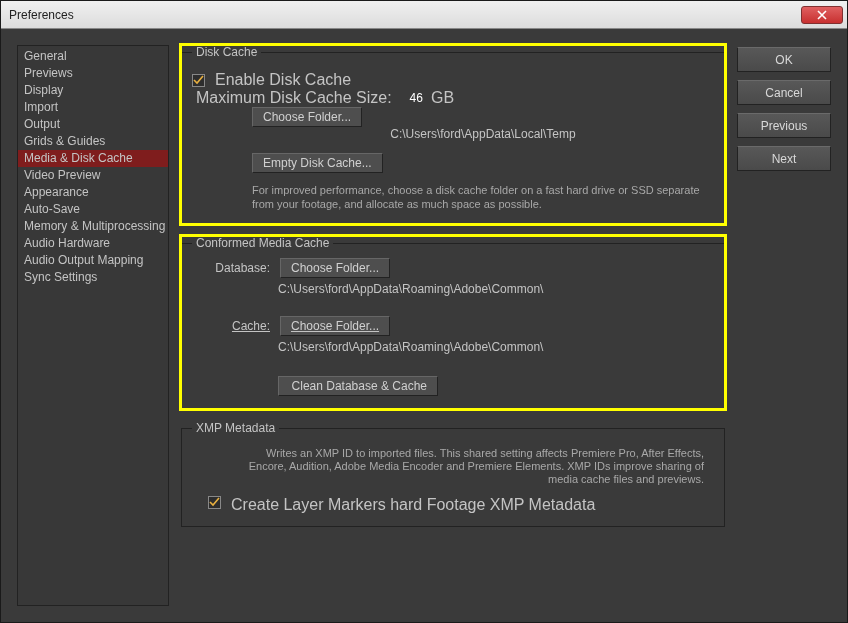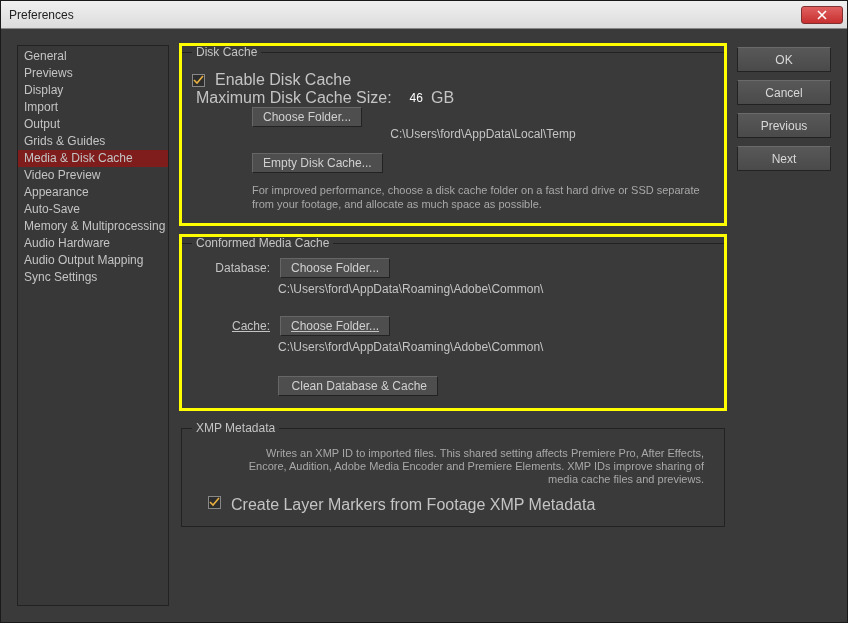--- a/index.html
+++ b/index.html
@@ -240,21 +240,21 @@
         <legend>XMP Metadata</legend>
 
         <div class="xmp-help">Writes an XMP ID to imported files. This shared setting affects Premiere Pro, After Effects, Encore, Audition, Adobe Media Encoder and Premiere Elements. XMP IDs improve sharing of media cache files and previews.</div>
 
         <div class="xmp-row" style="padding-left:16px; margin-top:10px;">
           <span class="checkbox checked">
             <svg viewBox="0 0 11 11">
                 <path d="M1 5 L4 8 L10 1" stroke="#e8b040" stroke-width="1.6" fill="none"></path>
               </svg>
           </span>
-          <span class="label-txt">Create Layer Markers from Footage XMP Metadata</span>
+          <span class="label-txt">Create Layer Markers hard Footage XMP Metadata</span>
         </div>
       </fieldset>
 
     </div>
 
     <div class="right-col">
       <div class="dlg-btn">OK</div>
       <div class="dlg-btn">Cancel</div>
       <div class="dlg-btn">Previous</div>
       <div class="dlg-btn">Next</div>

